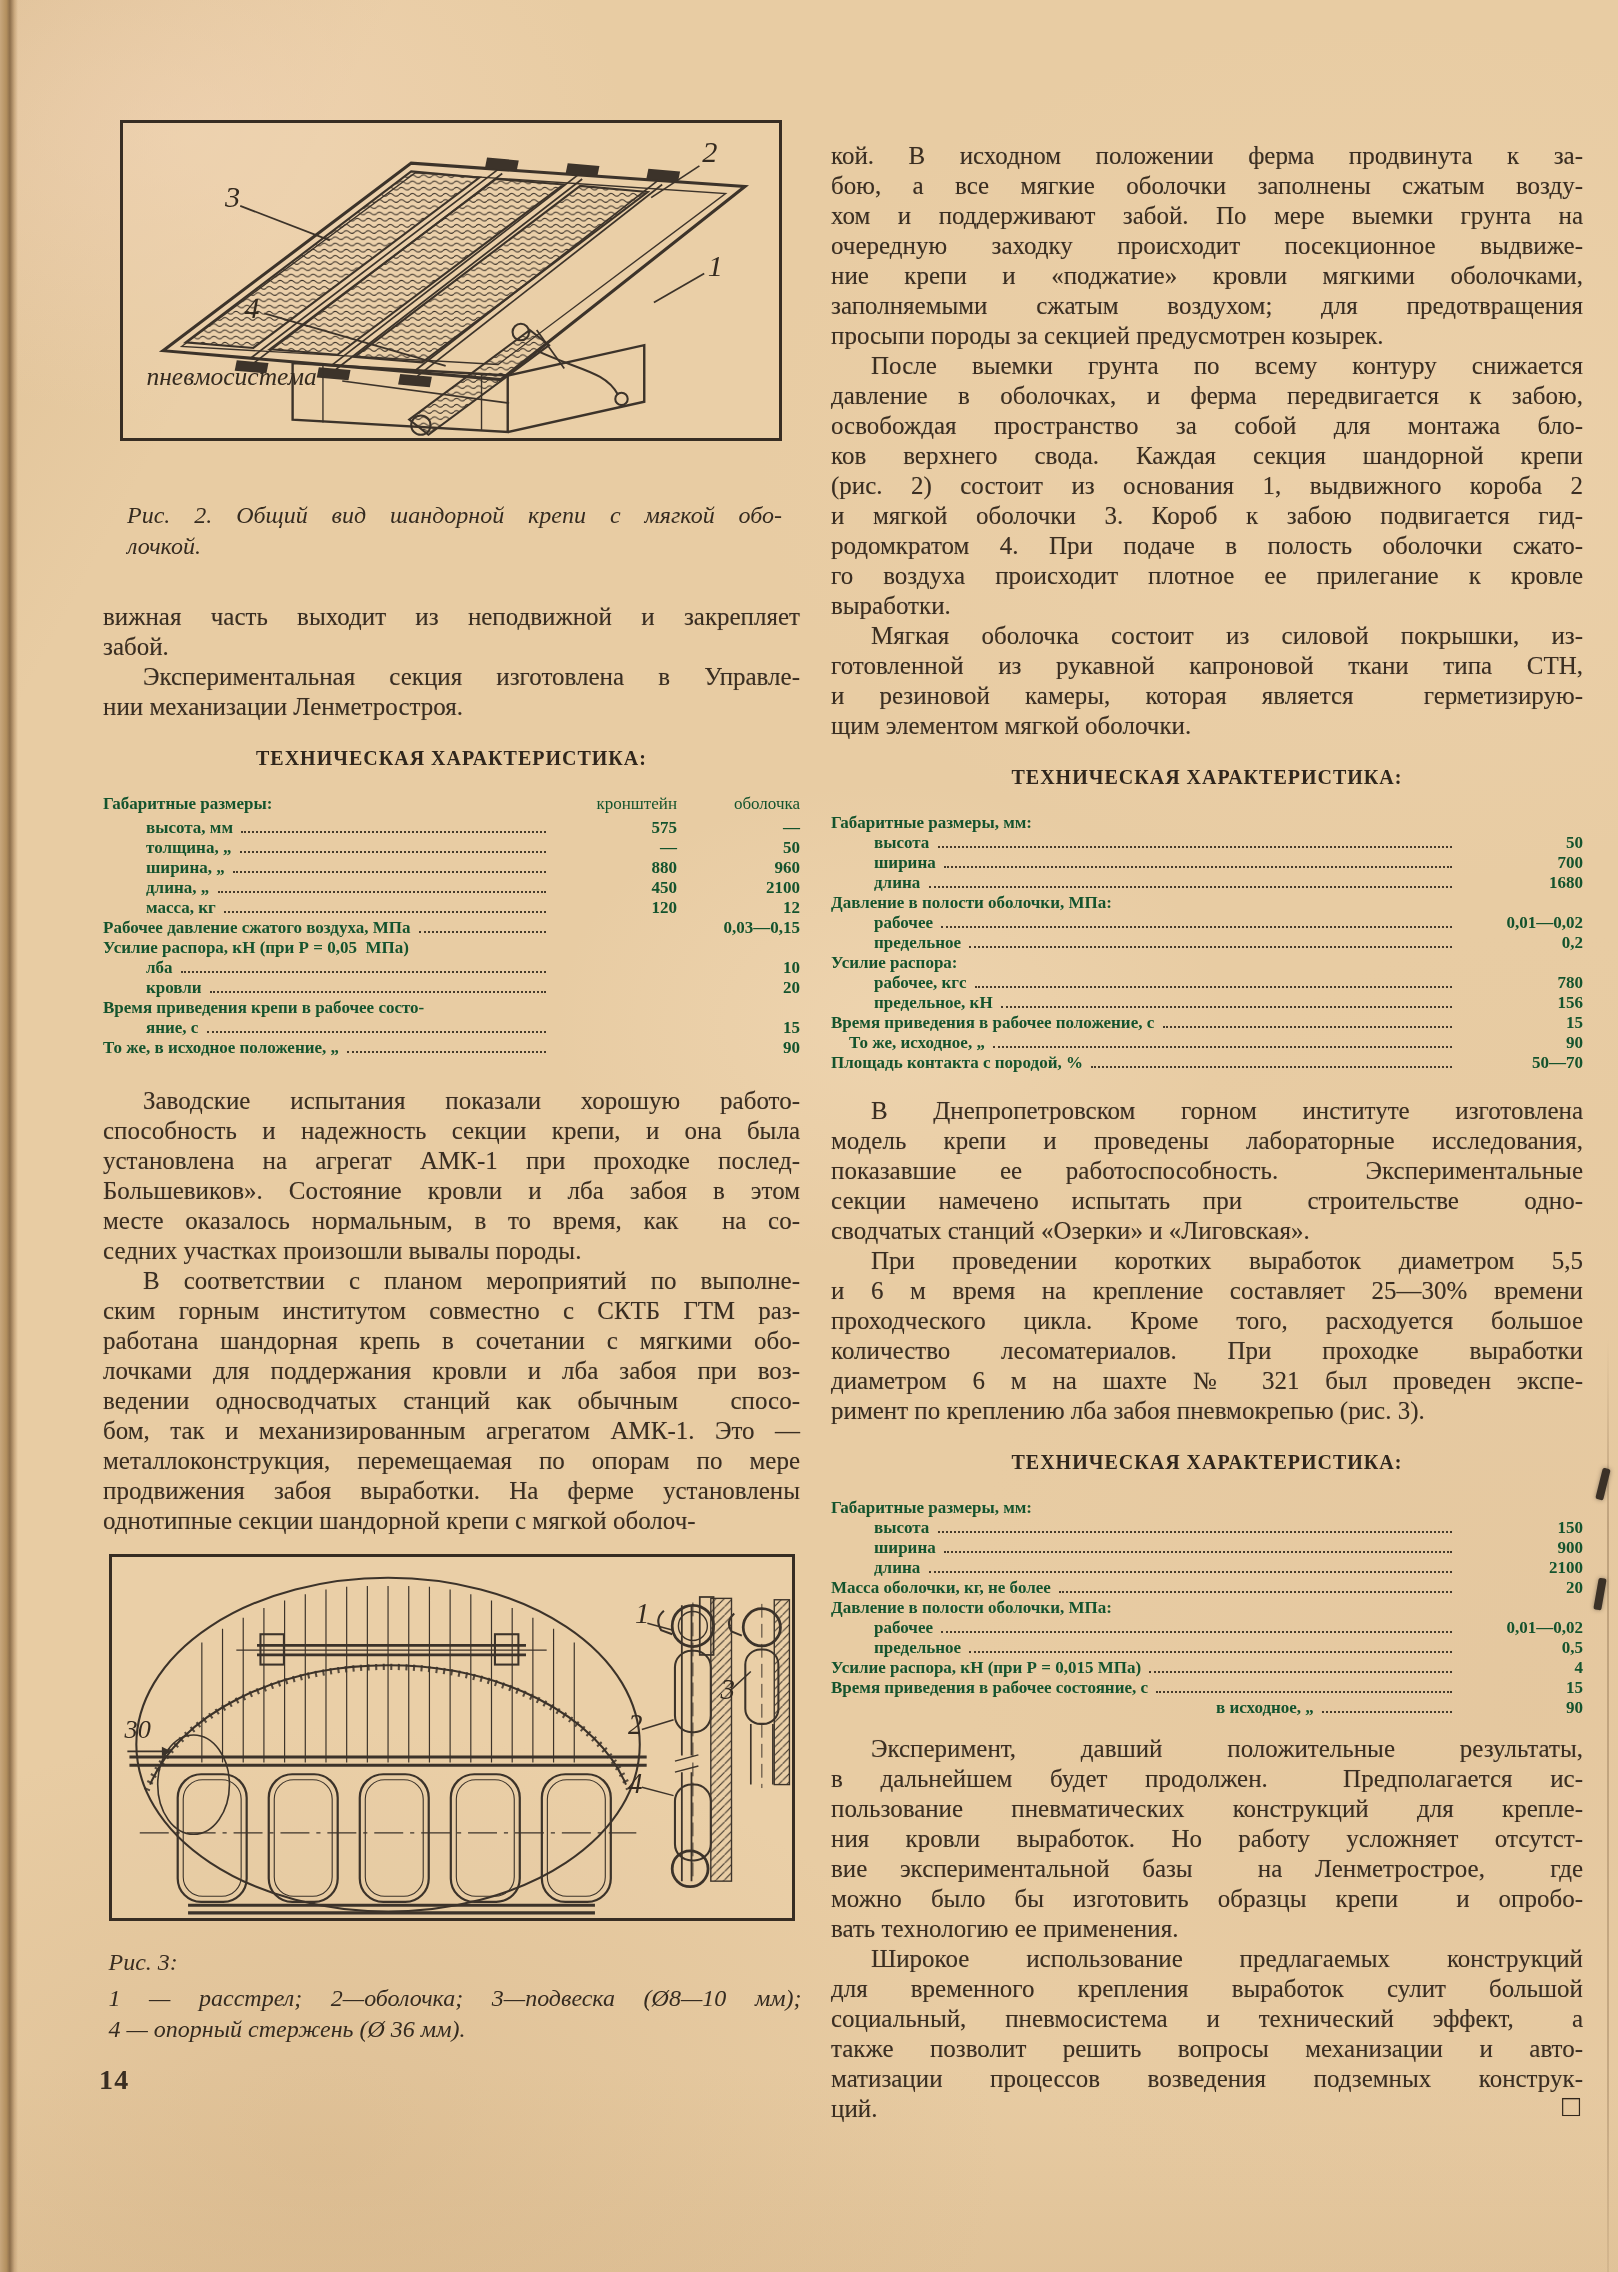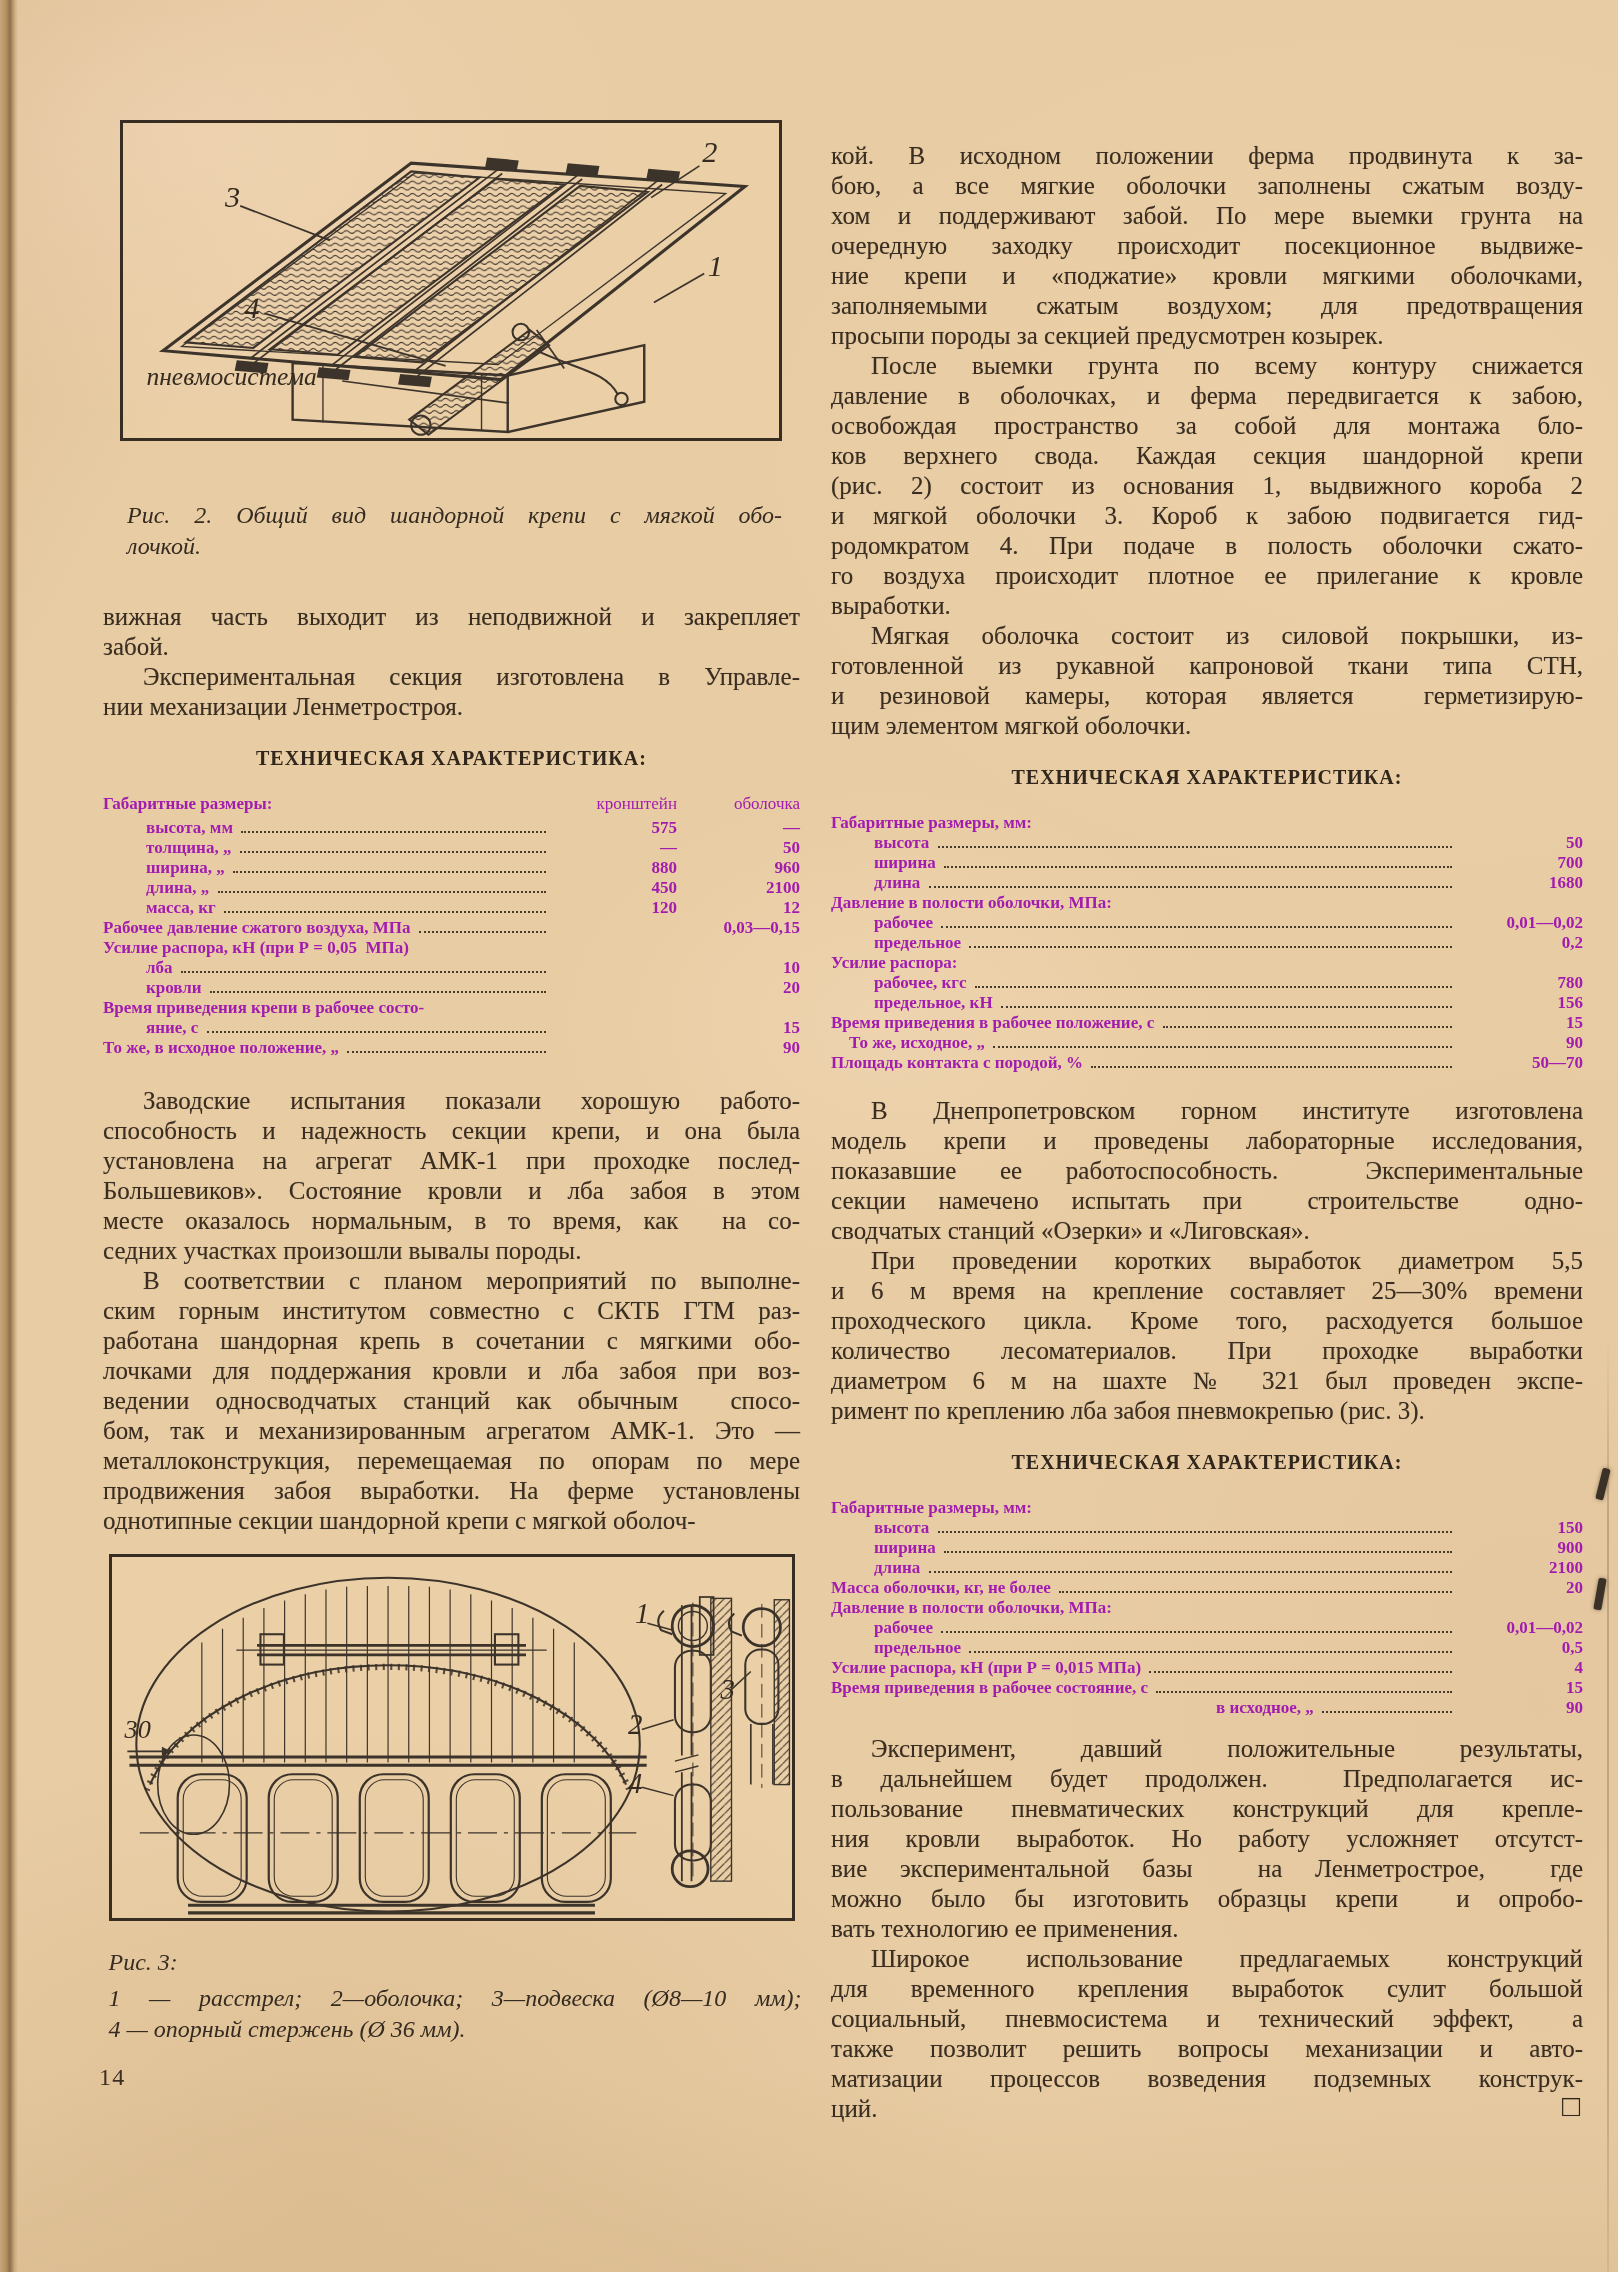--- a/index.html
+++ b/index.html
@@ -46,32 +46,32 @@
   .figbox{border:3.4px solid #372d23;box-sizing:border-box;background:rgba(238,214,180,.25);}
   .fig2{width:662px;height:321px;margin:3.4px 0 0 17px;}
   .fig3{width:686px;height:367px;margin:18px 0 0 5.5px;}
 
   .caption{font-style:italic;font-size:24px;line-height:31px;color:#352b20;}
   .cap2{margin:59px 0 0 24px;width:655px;}
   .cap-title{font-style:italic;font-size:24px;margin:28px 0 0 5.5px;}
   .legend{margin:7px 0 0 5.5px;width:693px;}
 
   .spec-h{font-weight:bold;font-size:20px;letter-spacing:1px;text-align:center;margin-top:25px;color:#30261c;}
-  .spec{margin-top:23.5px;font-weight:bold;font-size:17px;color:#a21caf;}
+  .spec{margin-top:23.5px;font-weight:bold;font-size:17px;color:#14532d;}
   .trow{display:flex;align-items:flex-end;height:20px;}
   .tlbl{white-space:pre;}
   .tfill{flex:1;}
   .tdots{flex:1;margin:0 8.3px 4.8px 8.3px;border-bottom:2.8px dotted #453a2b;}
   .tc1,.tc2{width:123px;text-align:right;white-space:pre;}
   .tcm{width:246px;text-align:right;white-space:pre;}
   .tval{width:123px;text-align:right;white-space:pre;}
   .th{font-weight:normal;}
   .thead{margin-bottom:4.1px;}
 
-  .pagenum{font-weight:normal;font-size:24px;margin:19.3px 0 0 -4.1px;letter-spacing:1.4px;}
+  .pagenum{font-weight:bold;font-size:28px;margin:19.3px 0 0 -4.1px;letter-spacing:1.4px;}
 
   .p7wrap{position:relative;}
   .endmark{
     position:absolute;right:2.8px;bottom:2.8px;
     font-size:30px;line-height:30px;font-weight:bold;color:#30261c;
   }
 
   svg text{font-family:"Liberation Serif",serif;font-style:italic;fill:#352b20;}
 </style>
 </head>

